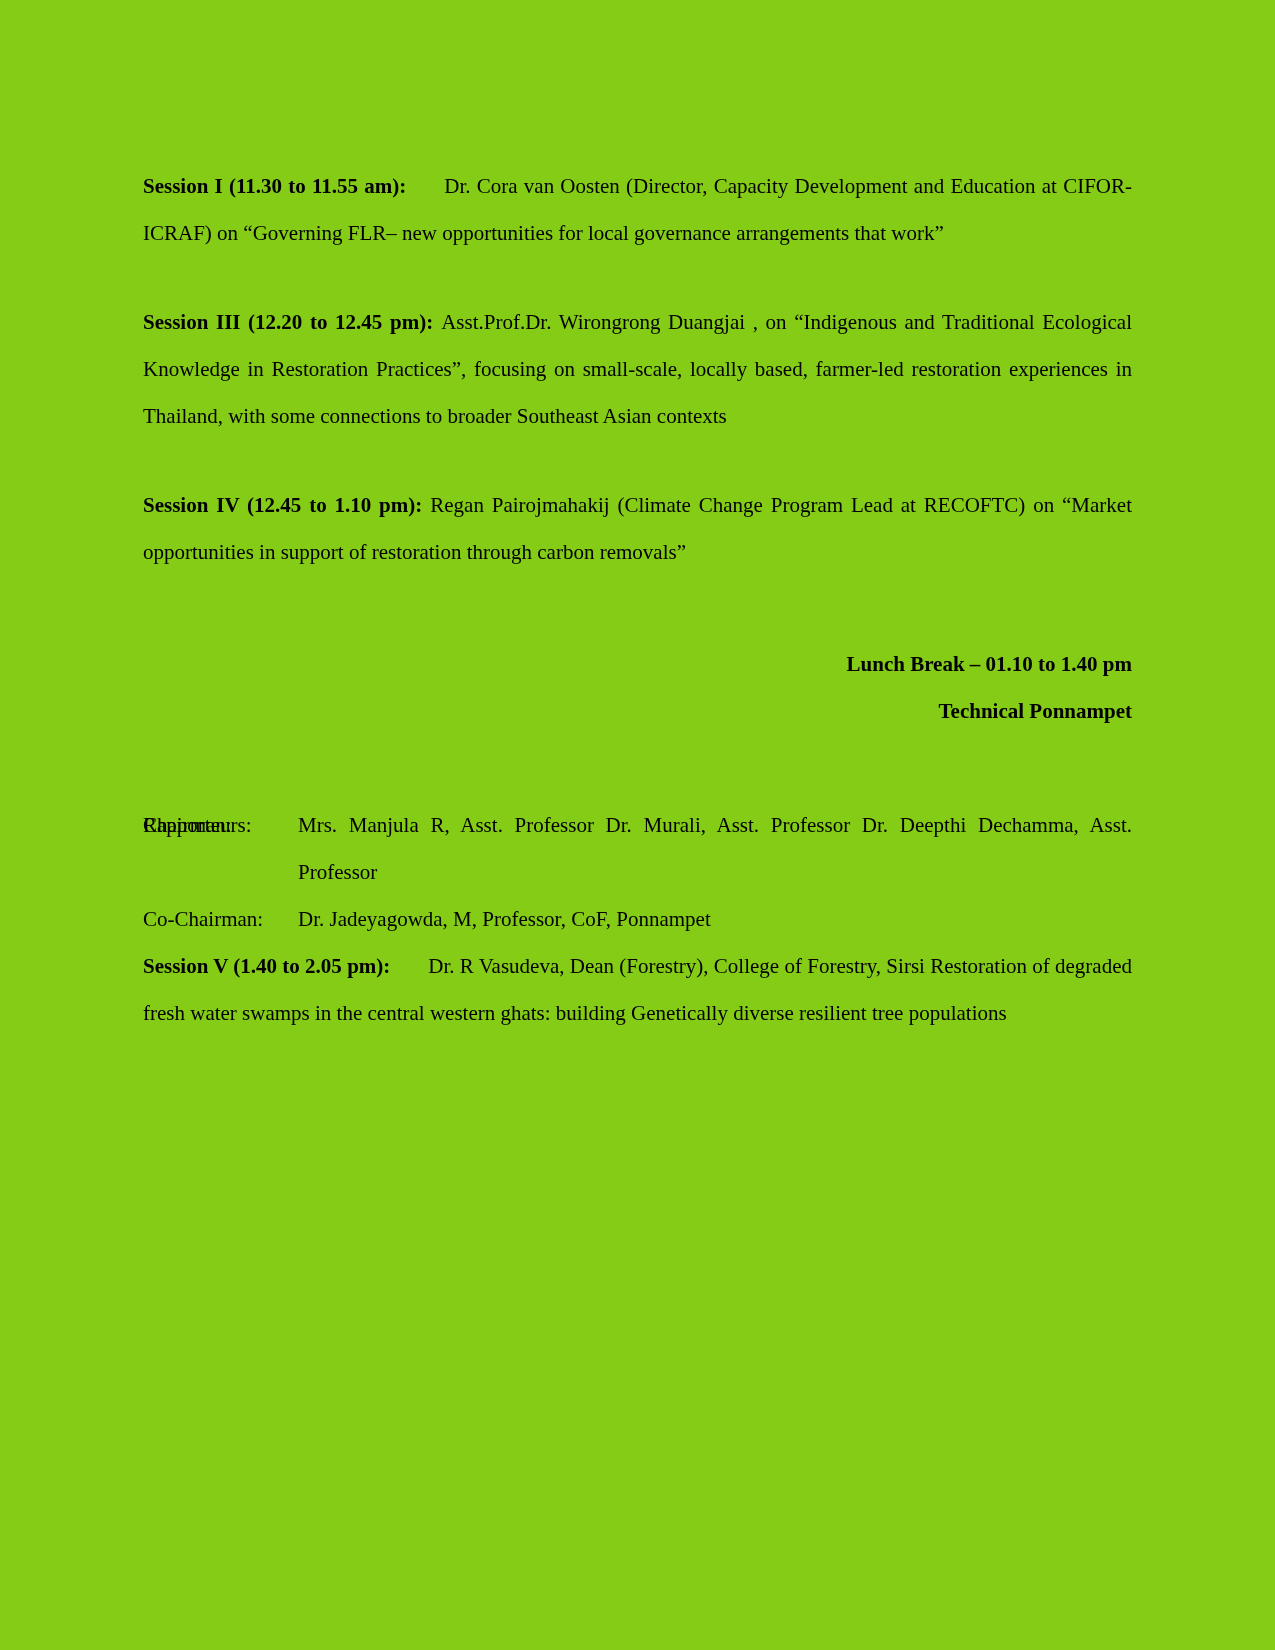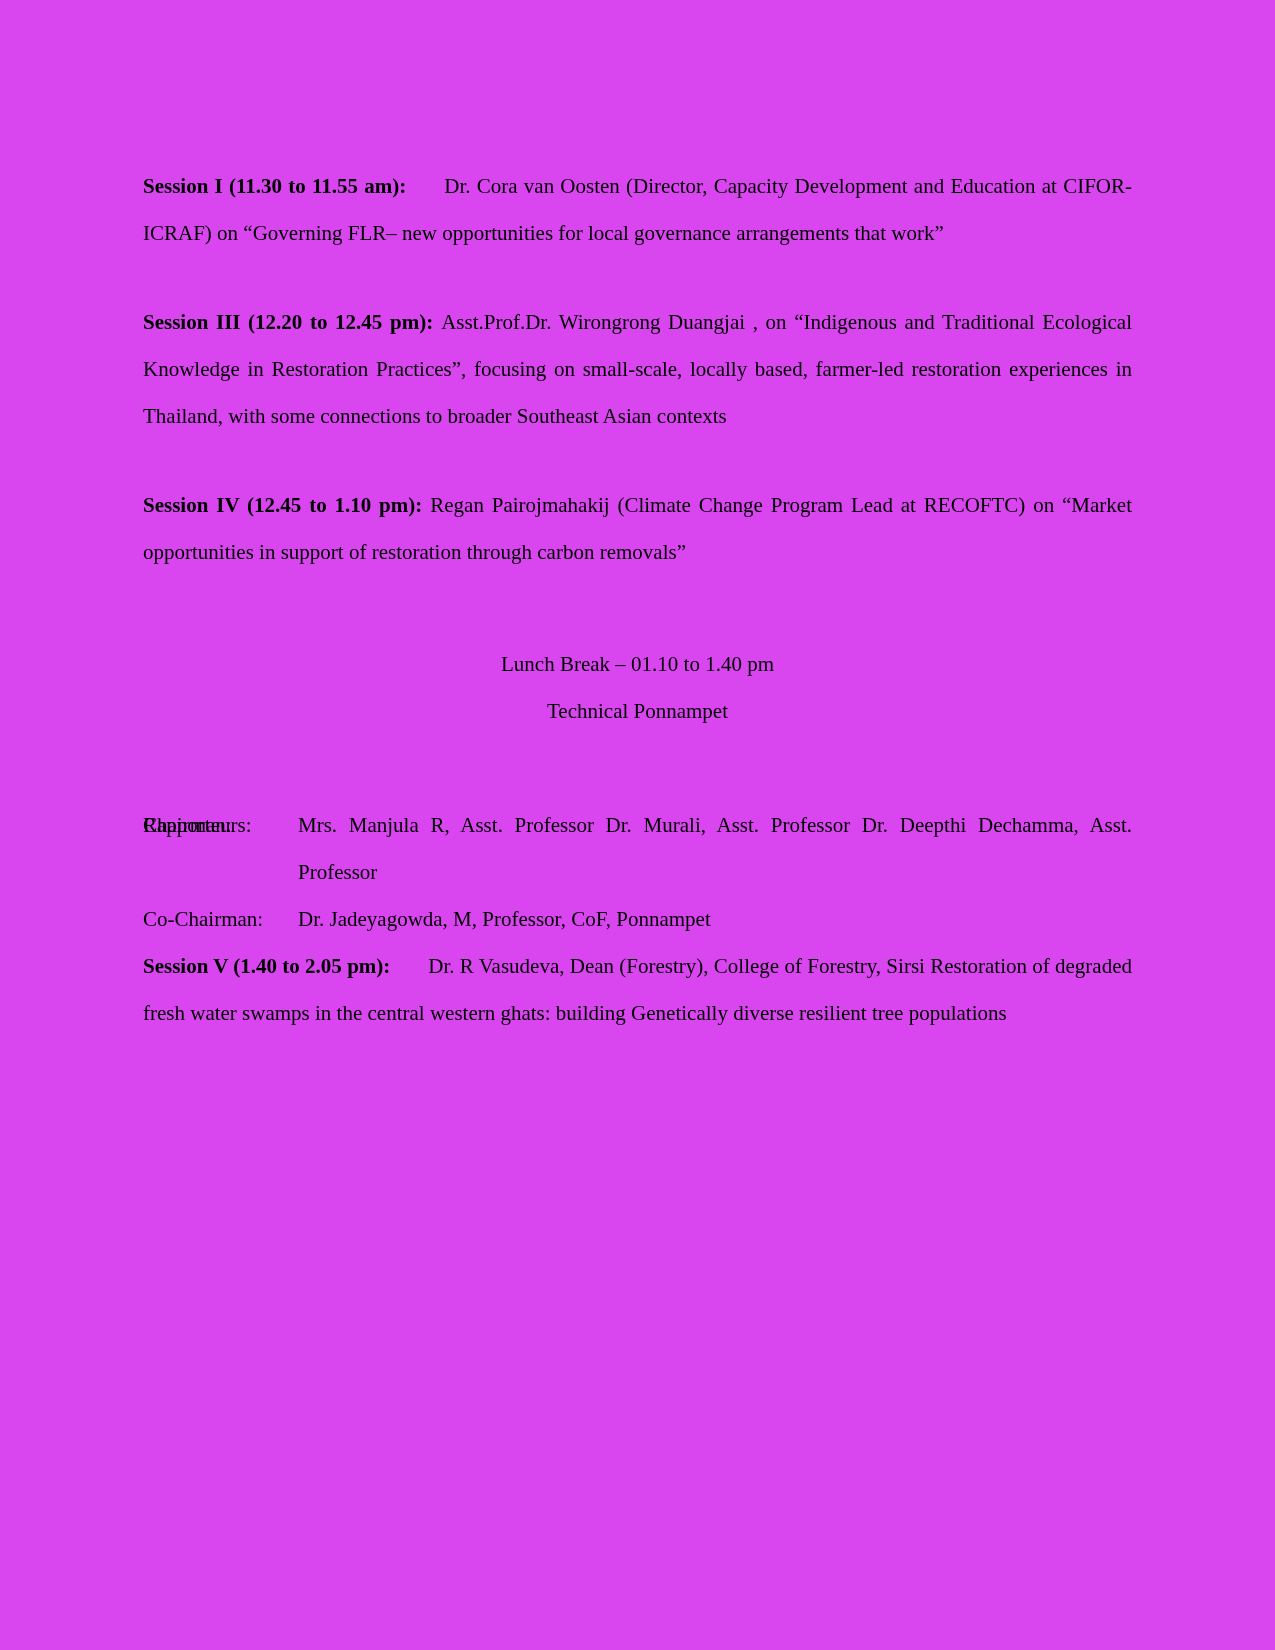--- a/index.html
+++ b/index.html
@@ -5,21 +5,21 @@
   html, body {
     margin: 0;
     padding: 0;
     background: #ffffff;
   }
   .page {
     position: relative;
     width: 1275px;
     height: 1650px;
     margin: 0 auto;
-    background: #d946ef;
+    background: #84cc16;
     box-sizing: border-box;
     padding: 163px 143px 0 143px;
     font-family: "Liberation Serif", "DejaVu Serif", serif;
     font-size: 21px;
     line-height: 47px;
     color: #000000;
     overflow: hidden;
   }
   p.session {
     margin: 0 0 42px 0;
@@ -28,22 +28,22 @@
   p.session b { font-weight: bold; }
   .tab {
     display: inline-block;
     height: 1px;
     vertical-align: baseline;
   }
   .t38 { width: 38px; }
   .t16 { width: 16px; }
   .t8  { width: 8px; }
   p.center {
-    text-align: center;
-    font-weight: normal;
+    text-align: right;
+    font-weight: bold;
   }
   p.lunch { margin: 65px 0 0 0; }
   p.tech  { margin: 0 0 67px 0; }
   .officials { margin: 0 0 0 0; }
   .official {
     position: relative;
     padding-left: 155px;
     text-align: justify;
   }
   .official b {

